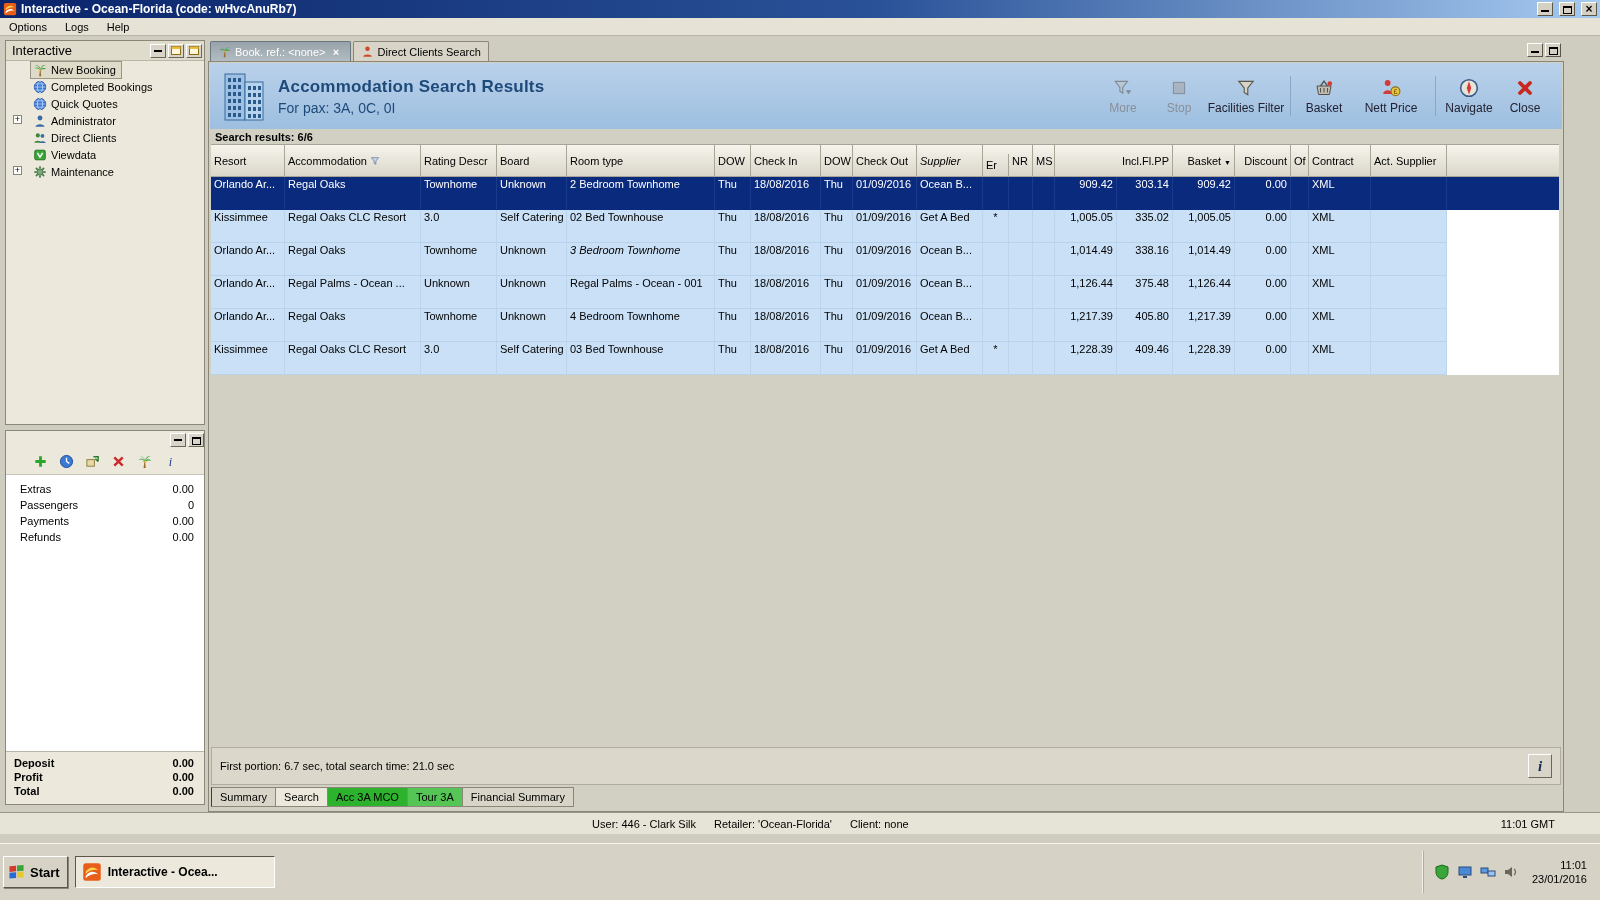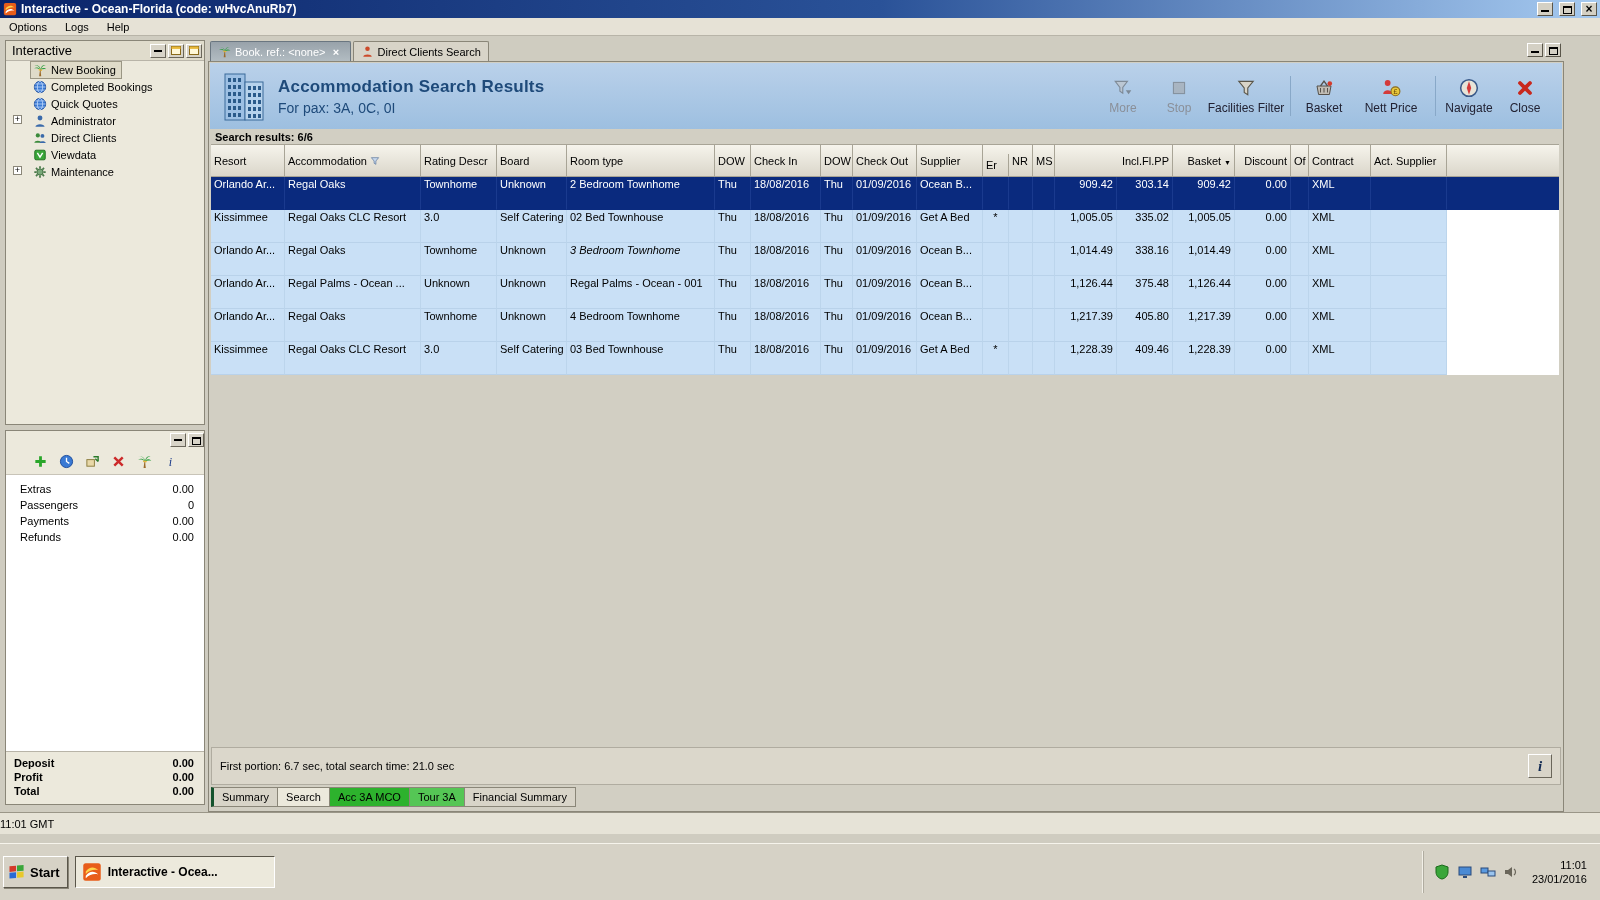--- a/index.html
+++ b/index.html
@@ -91,21 +91,21 @@
 .grow .gfill{background:#fff;}
 .grow.sel .gcell,.grow.sel .gfill{background:var(--selected-row,#0a2a7e);color:#fff;border-bottom-color:var(--selected-row,#0a2a7e);border-right-color:#1a3a8e;}
 .num{text-align:right;}
 .center{text-align:center;}
 .sortmark::before{content:"\25BC";font-size:7px;line-height:1;}
 
 #info-bar{position:absolute;left:2px;right:2px;bottom:26px;height:38px;background:#dbd7cb;border:1px solid #b0aca0;display:flex;align-items:center;padding:0 8px;}
 #info-btn{width:24px;height:24px;background:#d8d4c8;border:1px solid;border-color:#fff #6a665a #6a665a #fff;display:flex;align-items:center;justify-content:center;font-family:"Liberation Serif",serif;font-style:italic;font-weight:bold;font-size:15px;color:#122a52;}
 #bottom-tab-strip{position:absolute;left:2px;bottom:4px;height:20px;display:flex;}
 .btab{height:20px;display:flex;align-items:center;padding:0 8px;border:1px solid #8a8678;border-left:none;background:#d8d4c8;white-space:nowrap;}
-.btab:first-child{border-left:3px solid #14532d;}
+.btab:first-child{border-left:1px solid #14532d;}
 .btab.active{background:#ece9dc;}
 
 
 #statusbar{position:absolute;left:0;top:812px;width:1600px;height:22px;background:#e6e3d7;border-top:1px solid #9a9688;display:flex;align-items:center;}
 #status-center{flex:1;display:flex;justify-content:center;gap:18px;}
 #status-time{padding-right:45px;}
 
 
 #taskbar{position:absolute;left:0;top:843px;width:1600px;height:57px;background:#d6d2c6;border-top:1px solid #f6f4ec;display:flex;align-items:center;padding:0 3px;}
 #start-btn{height:32px;background:#d6d2c6;border:1px solid;border-color:#fff #5a564a #5a564a #fff;box-shadow:1px 1px 0 #8a8678;display:flex;align-items:center;gap:4px;padding:0 7px 0 4px;font-weight:bold;font-size:13px;flex:none;}
@@ -567,21 +567,21 @@
           </div>
           <div class="gcell hcell" style="width: 70px;">
             <span>Check In</span>
           </div>
           <div class="gcell hcell" style="width: 32px;">
             <span>DOW</span>
           </div>
           <div class="gcell hcell" style="width: 64px;">
             <span>Check Out</span>
           </div>
-          <div class="gcell hcell" style="width: 66px;">
+          <div class="gcell hcell" style="width: 66px; font-style: italic;">
             <span>Supplier</span>
           </div>
           <div class="gcell hcell" style="width: 26px; margin-top: 9px;">
             <span>Er</span>
           </div>
           <div class="gcell hcell" style="width: 24px;">
             <span>NR</span>
           </div>
           <div class="gcell hcell" style="width: 22px;">
             <span>MS</span>
@@ -760,20 +760,25 @@
         <div class="btab">Summary</div>
         <div class="btab active">Search</div>
         <div class="btab" style="background: rgb(45, 178, 45);">Acc 3A MCO</div>
         <div class="btab" style="background: rgb(85, 198, 85);">Tour 3A</div>
         <div class="btab">Financial Summary</div>
       </div>
   </div>
 </div>
 
 <div id="statusbar">
+  <div id="status-center">
+    <span>User: 446 - Clark Silk</span>
+    <span>Retailer: 'Ocean-Florida'</span>
+    <span>Client: none</span>
+  </div>
   <span id="status-time">11:01 GMT</span>
 </div>
 
 <div id="taskbar">
   <div id="start-btn">
     <span class="icon" id="start-ic">
         <svg viewBox="0 0 18 17">
           <g transform="skewY(-5)">
             <rect x="1" y="2.5" width="7" height="6" fill="#d43a2a"></rect>
             <rect x="9" y="2.5" width="7" height="6" fill="#3aa63a"></rect>

